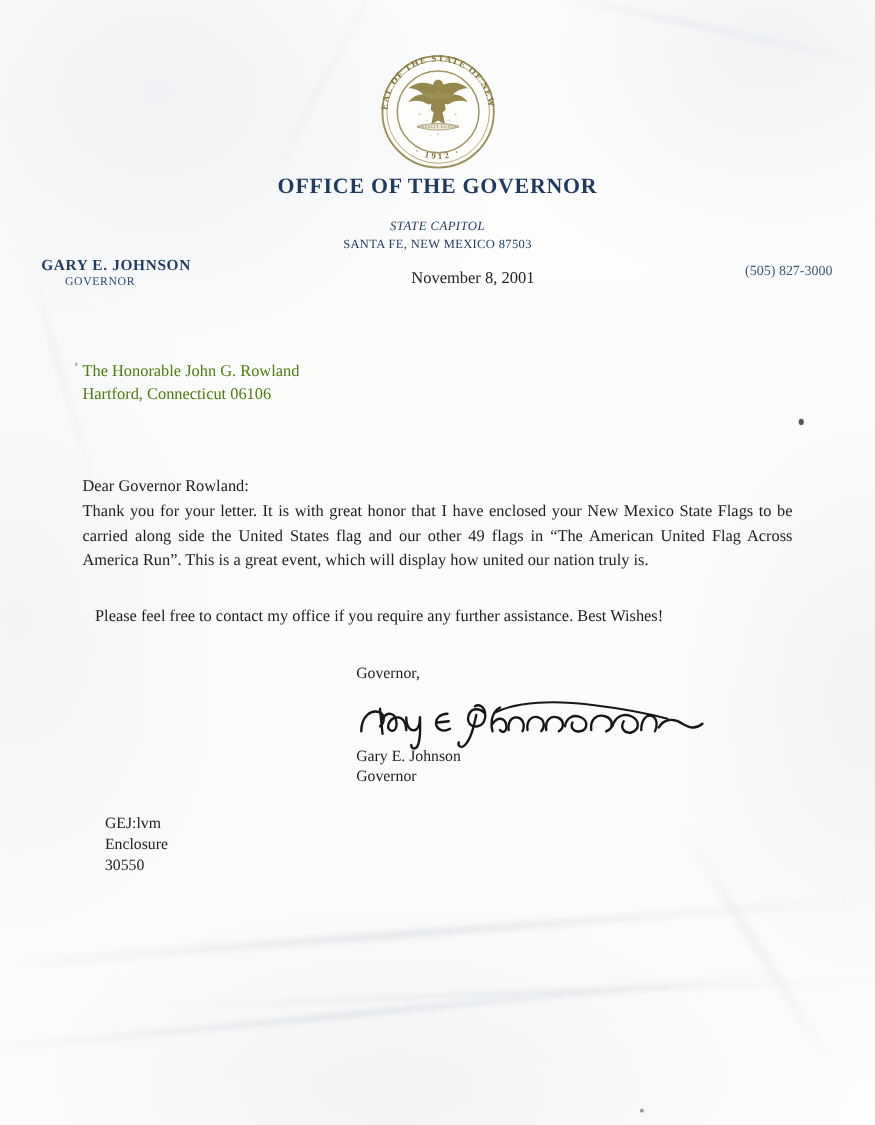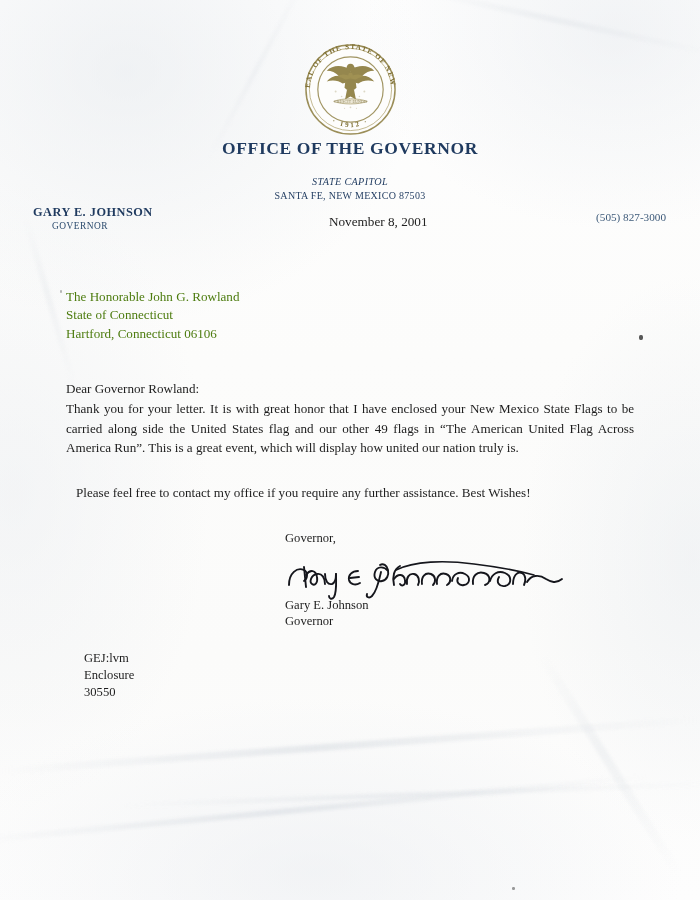--- a/index.html
+++ b/index.html
@@ -277,21 +277,20 @@
     <div class="lh-city">SANTA FE, NEW MEXICO 87503</div>
   </div>
 
   <div class="gov-name">GARY E. JOHNSON</div>
   <div class="gov-title">GOVERNOR</div>
   <div class="date">November 8, 2001</div>
   <div class="phone">(505) 827-3000</div>
 
   <div class="addr">
     <div>The Honorable John G. Rowland</div>
-    <div>State of Connecticut</div>
     <div>Hartford, Connecticut 06106</div>
   </div>
 
   <div class="salutation">Dear Governor Rowland:</div>
   <div class="para1">Thank you for your letter.  It is with great honor that I have enclosed your New Mexico State Flags to be carried along side the United States flag and our other 49 flags in “The American United Flag Across America Run”.  This is a great event, which will display how united our nation truly is.</div>
   <div class="para2">Please feel free to contact my office if you require any further assistance.  Best Wishes!</div>
 
   <div class="closing">Governor,</div>
 
   <div class="sig-wrap">

